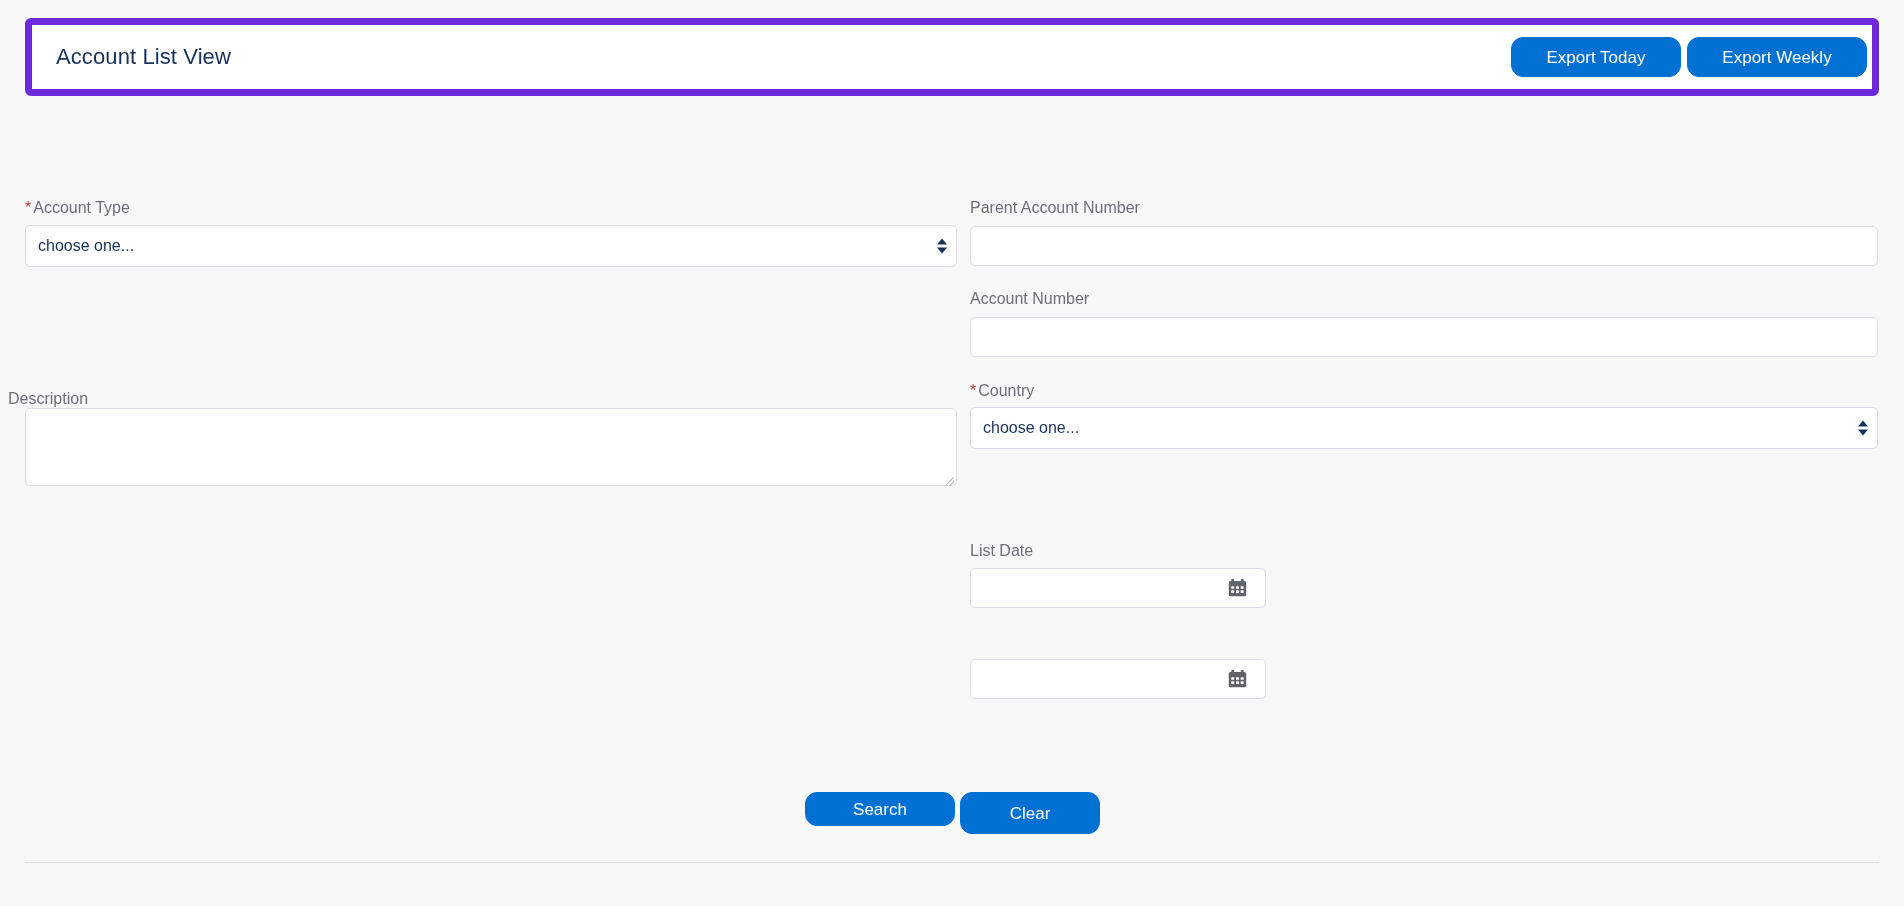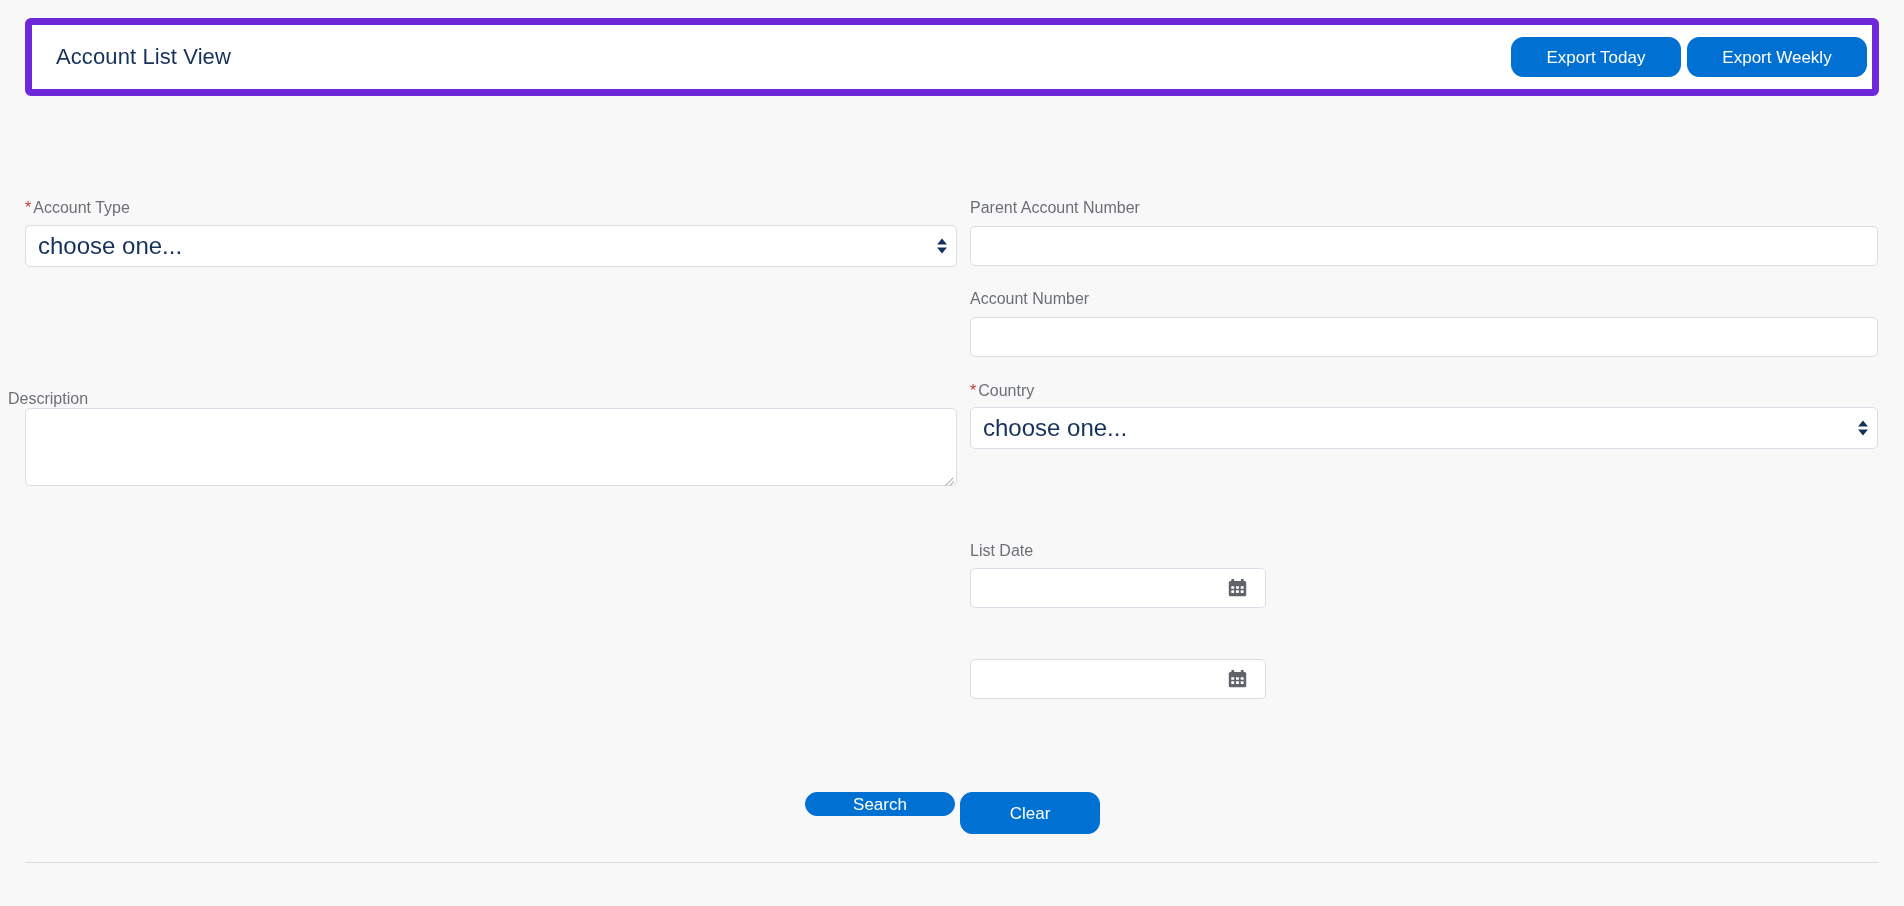--- a/index.html
+++ b/index.html
@@ -117,21 +117,21 @@
   .text-input { height: 40px; padding: 0 12px; }
 
   .select-box {
     height: 42px;
     padding: 0 28px 0 12px;
     display: flex;
     align-items: center;
     cursor: pointer;
   }
   .select-value {
-    font-size: 24px;
+    font-size: 16px;
     color: #16325c;
     white-space: nowrap;
     overflow: hidden;
   }
   .spin-arrows {
     position: absolute;
     right: 9px;
     top: 50%;
     transform: translateY(-50%);
     display: flex;
@@ -187,21 +187,21 @@
     position: absolute;
     width: 19px;
     height: 18px;
     right: 12px;
     top: 50%;
     transform: translateY(-50%);
     cursor: pointer;
   }
 
   
-  #btn-search { left: 805px; top: 792px; width: 150px; height: 24px; }
+  #btn-search { left: 805px; top: 792px; width: 150px; height: 34px; }
   #btn-clear  { left: 960px; top: 792px; width: 140px; height: 42px; }
 
   .bottom-rule {
     position: absolute;
     left: 25px;
     top: 862px;
     width: 1854px;
     height: 1px;
     background: #dddbda;
   }

